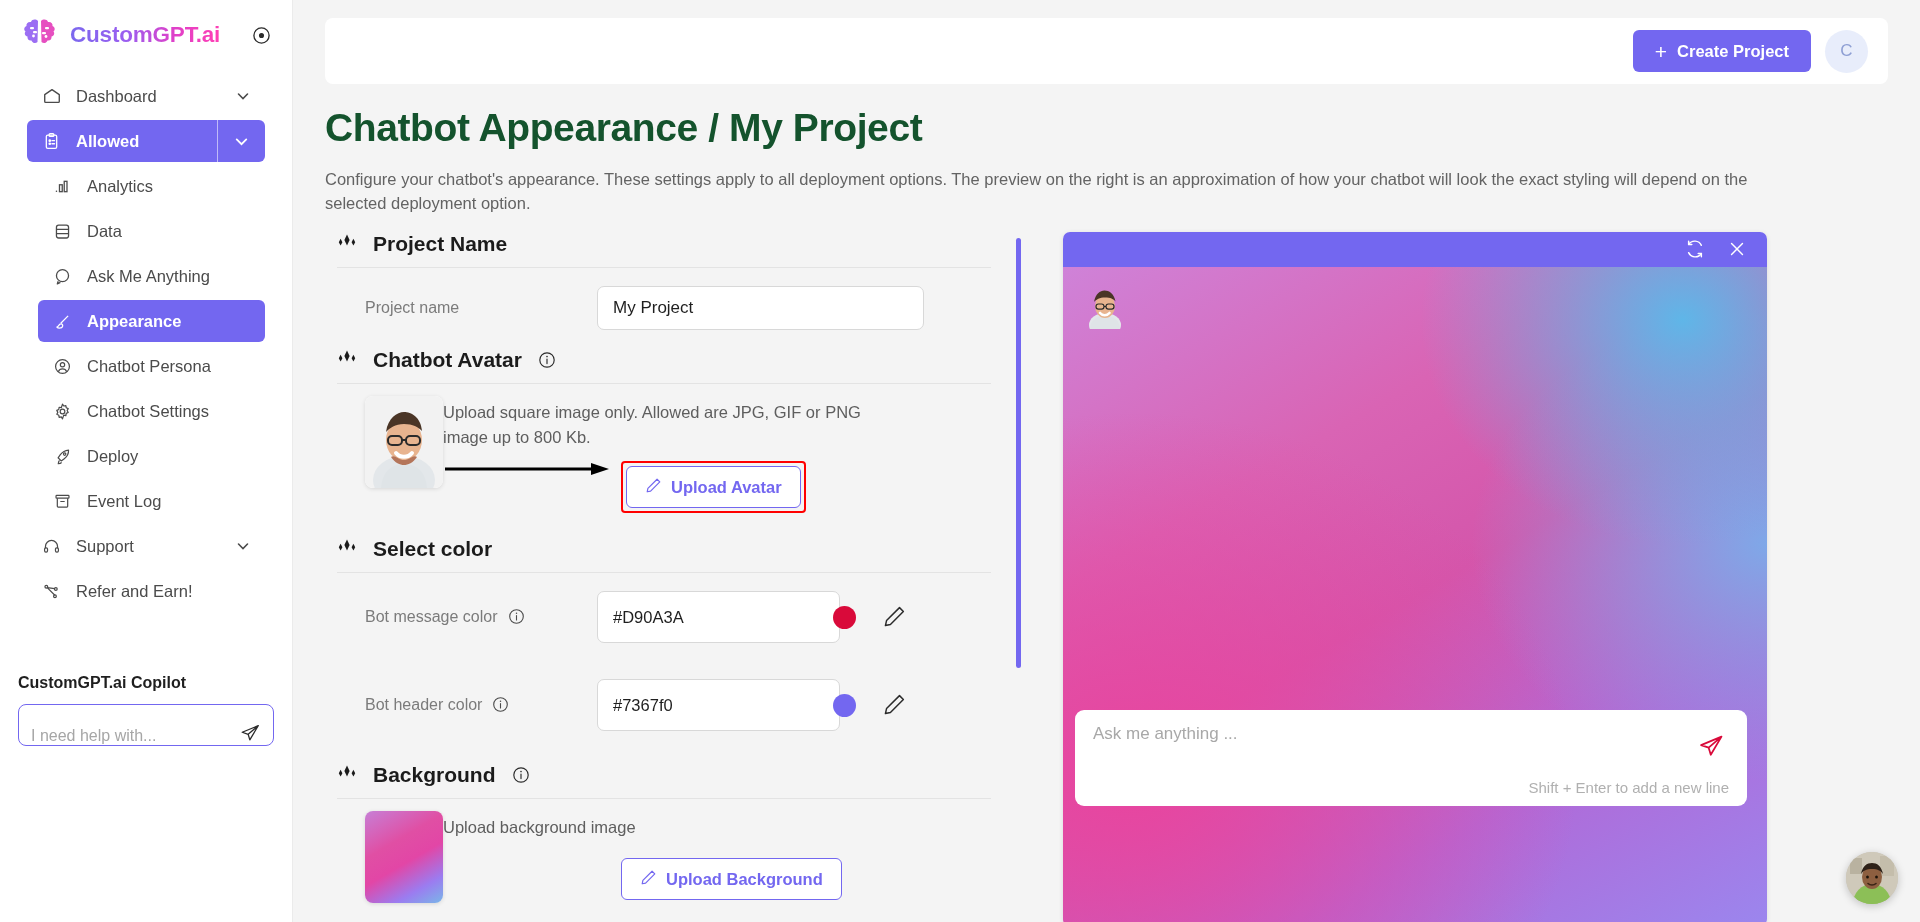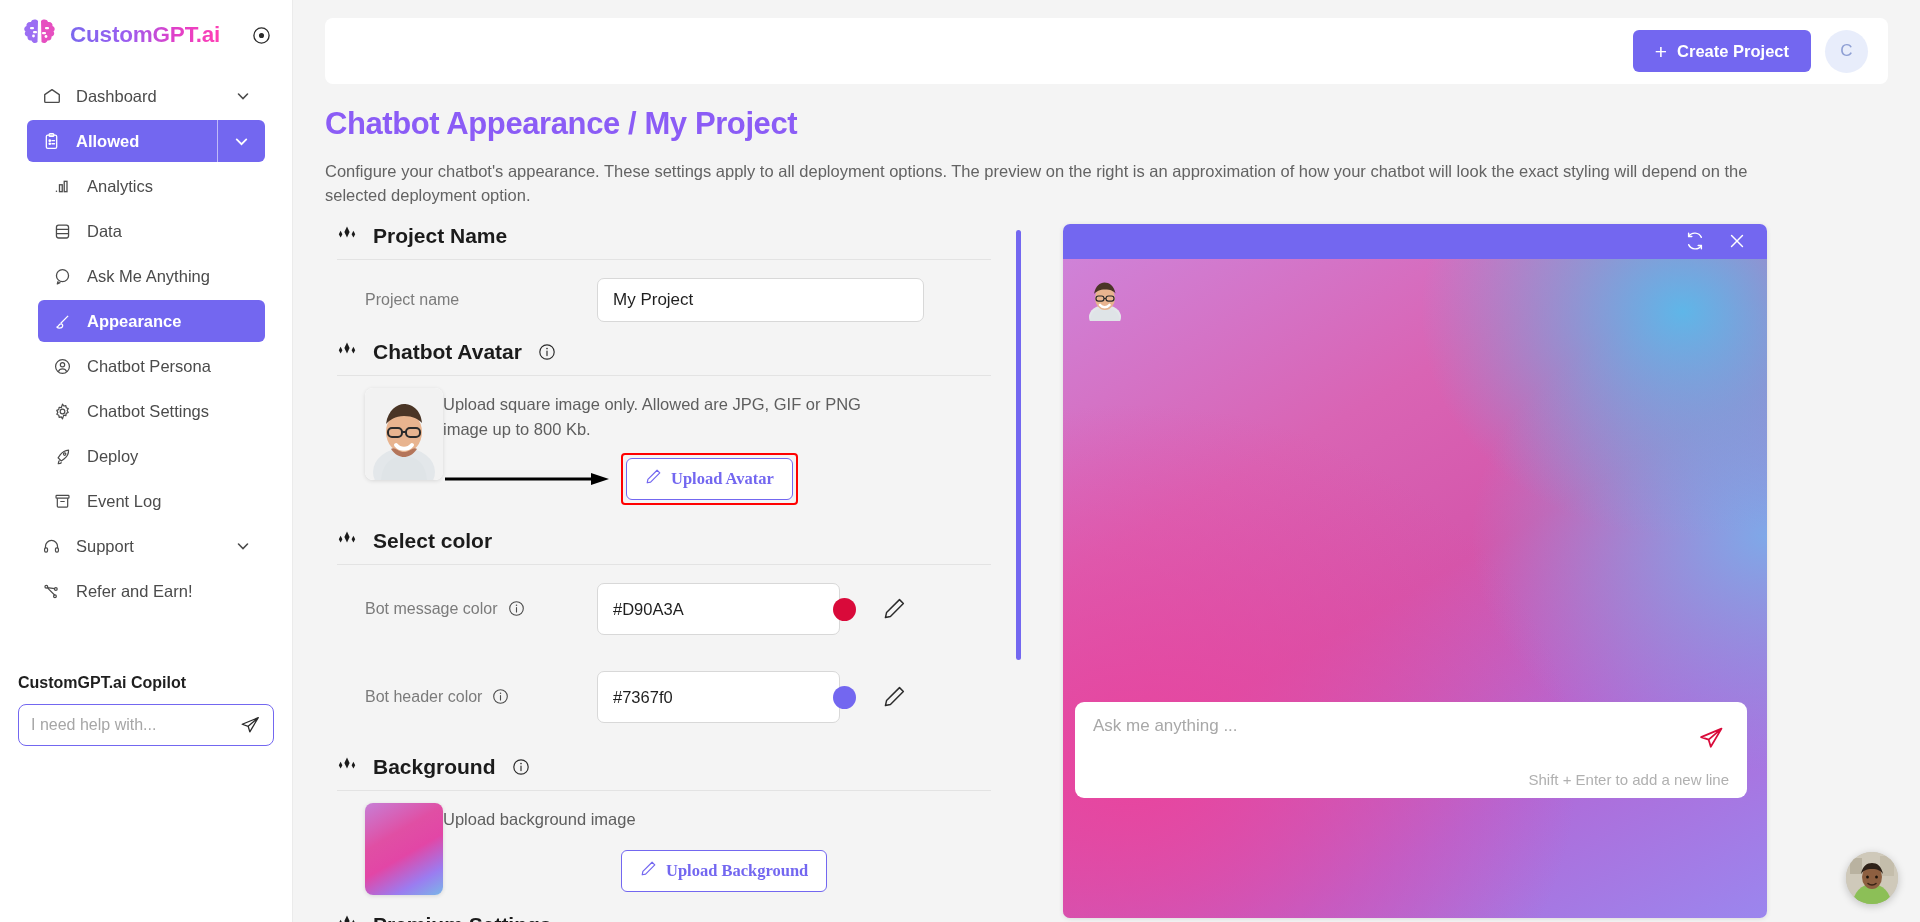--- a/index.html
+++ b/index.html
@@ -65,21 +65,21 @@
   }
   .copilot {
     margin-top: auto; padding: 0 18px 176px 18px;
   }
   .copilot-title {
     font-size: 16px; font-weight: bold; color: #1f1f1f;
     margin-bottom: 12px; padding-left: 0;
   }
   .copilot-box {
     height: 42px; border: 1.5px solid #7367f0; border-radius: 8px;
-    display: flex; align-items: center; padding: 0 12px;
+    display: flex; align-items: flex-end; padding: 0 12px;
     background: #fff;
   }
   .copilot-input {
     flex: 1; border: none; outline: none; font-size: 16px;
     color: #8a8a8a; font-family: inherit; background: transparent;
   }
   .copilot-input::placeholder { color: #a6a6a6; }
   .copilot-send { width: 24px; height: 24px; cursor: pointer;
     display:flex;align-items:center;justify-content:center; }
 
@@ -100,21 +100,21 @@
   }
   .create-btn .plus { font-size: 21px; font-weight: normal; line-height: 1; }
   .avatar-circle {
     width: 43px; height: 43px; border-radius: 50%;
     background: #e8edfb; color: #8e9fd4;
     display: flex; align-items: center; justify-content: center;
     font-size: 17px; cursor: pointer;
   }
   .page-head { padding: 22px 32px 0 32px; }
   .page-title {
-    font-size: 31px; font-weight: bold; color: #8b5cf6; letter-spacing: -0.4px;
+    font-size: 39px; font-weight: bold; color: #14532d; letter-spacing: -0.4px;
   }
   .page-desc {
     font-size: 16.5px; color: #636363; line-height: 1.45;
     margin-top: 18px; max-width: 1440px;
   }
 
   .content {
     display: flex; gap: 38px; padding: 16px 32px 0 32px;
     height: 700px;
   }
@@ -159,21 +159,21 @@
   .pencil-btn { width: 26px; height: 26px; margin-left: 30px; cursor: pointer; }
 
   
   .upload-row { display: flex; padding: 12px 8px 6px 40px; position: relative; }
   .avatar-thumb {
     width: 78px; height: 92px; border-radius: 8px; overflow: hidden;
     flex: 0 0 78px; background: #ffffff; box-shadow: 0 1px 4px rgba(0,0,0,.12);
   }
   .upload-info { flex: 1; padding-top: 4px; }
   .upload-text { font-size: 16.5px; color: #5e5e5e; line-height: 1.5; max-width: 460px; }
-  .upload-actions { display: flex; align-items: center; margin-top: 12px; font-family: Liberation Serif, serif; }
+  .upload-actions { display: flex; margin-top: 12px; }
   .arrow-anno { width: 170px; height: 16px; flex: 0 0 170px; margin-right: 8px; }
   .upload-btn {
     height: 42px; padding: 0 18px; border-radius: 6px;
     border: 1px solid #7367f0; background: #fff; color: #7367f0;
     font-size: 16.5px; font-weight: bold; cursor: pointer;
     display: flex; align-items: center; gap: 9px; font-family: inherit;
   }
   .anno-ring {
     border: 2px solid #ff0000; border-radius: 4px; padding: 3px;
     display: inline-flex;

